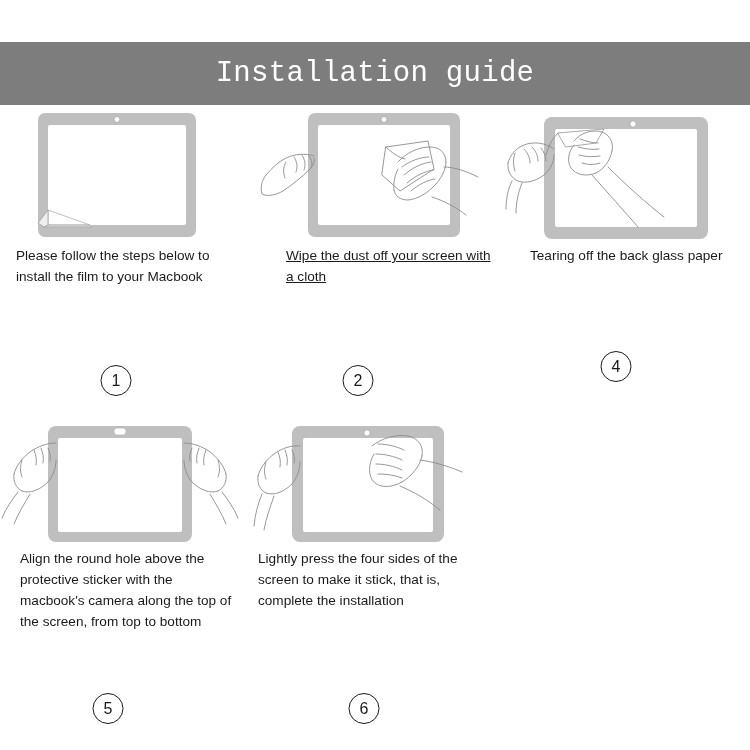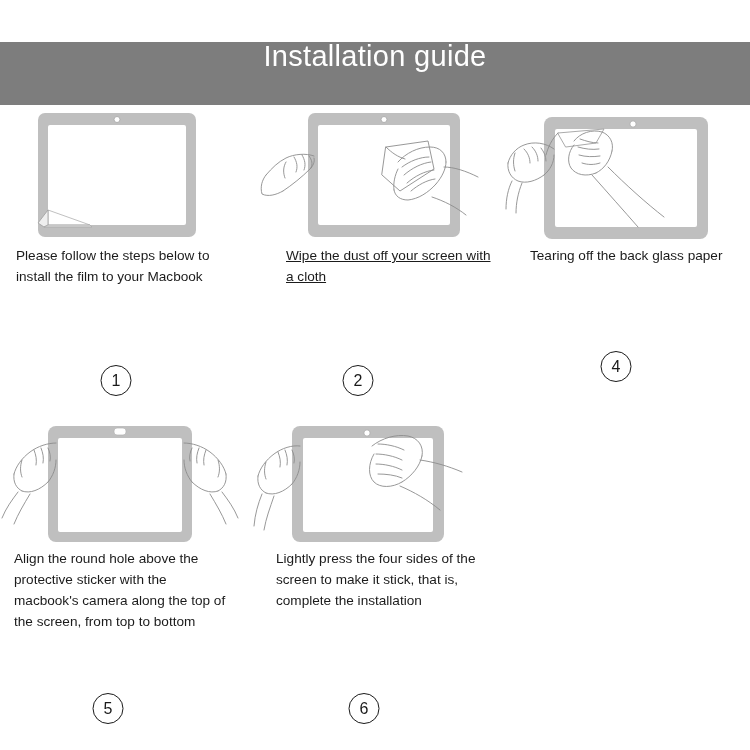--- a/index.html
+++ b/index.html
@@ -18,21 +18,23 @@
 
   
   .header-band {
     position: absolute;
     left: 0;
     top: 42px;
     width: 750px;
     height: 63px;
     background: #7d7d7d;
     display: flex;
+    align-items: center;
     justify-content: center;
+    font-family: Liberation Mono, monospace;
   }
   .header-title {
     color: #ffffff;
     font-size: 29px;
     font-weight: 400;
     letter-spacing: 0.3px;
     line-height: 1;
   }
 
   
@@ -90,22 +92,22 @@
     box-sizing: border-box;
   }
   .row1 .num-circle { bottom: 12px; }
   .row2 .num-circle { bottom: 26px; }
 
   
   .c1 .caption { margin-left: 16px; }
   .c2 .caption { margin-left: 36px; text-decoration: underline; }
   .c3 .caption { margin-left: 14px; width: 196px; }
   .c4 .caption { margin-left: 30px; }
-  .c5 .caption { margin-left: 14px; width: 212px; }
-  .c6 .caption { margin-left: 26px; width: 236px; }
+  .c5 .caption { margin-left: 20px; width: 212px; }
+  .c6 .caption { margin-left: 8px; width: 236px; }
 
   .c1 .num-circle { left: 116px; }
   .c2 .num-circle { left: 108px; }
   .c3 .num-circle { left: 114px; }
   .c4 .num-circle { left: 116px; }
   .c5 .num-circle { left: 108px; }
   .c6 .num-circle { left: 114px; }
 </style>
 </head>
 <body>

